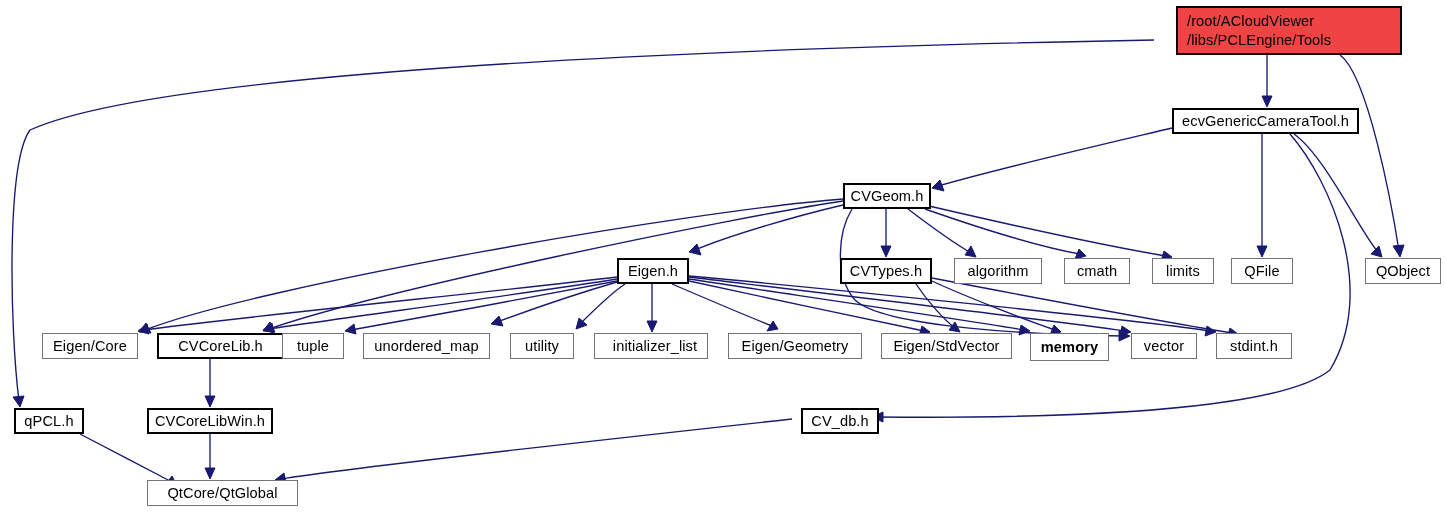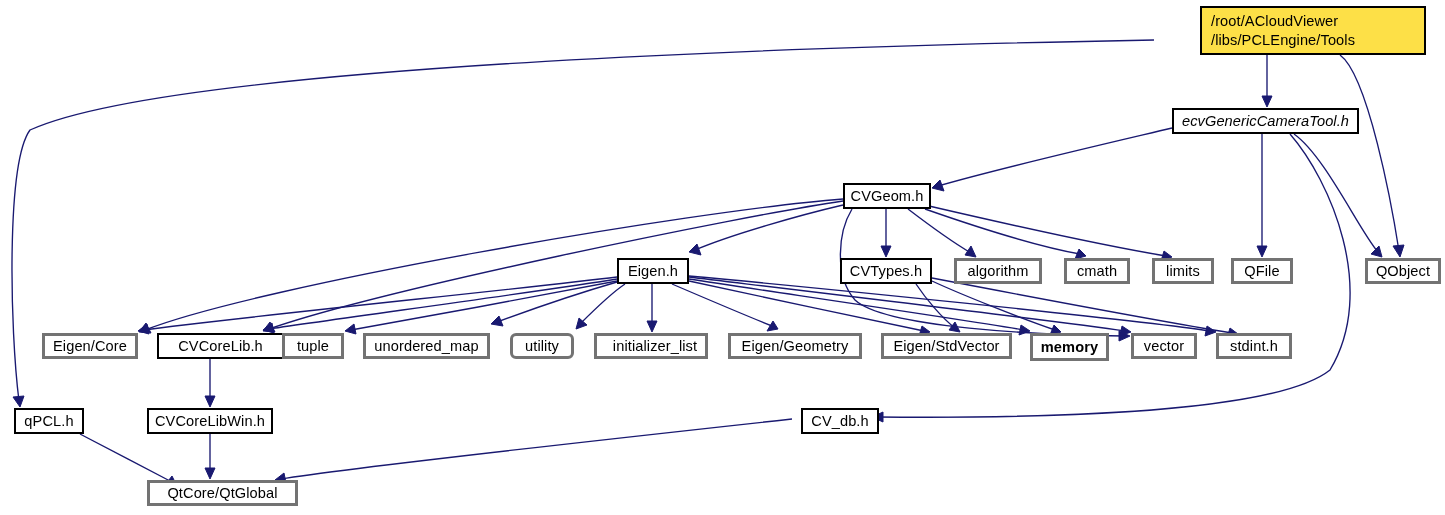--- a/index.html
+++ b/index.html
@@ -27,21 +27,21 @@
     display: block;
   }
   .node-box {
     position: absolute;
     box-sizing: border-box;
     display: flex;
     flex-direction: column;
     align-items: flex-start;
     justify-content: center;
     background: #ffffff;
-    border: 3px solid #737373;
+    border: 1px solid #737373;
     font-size: 14.6px;
     color: #000000;
     line-height: 1.28;
     white-space: pre;
     padding: 0 7px;
     letter-spacing: 0.1px;
   }
   .node-box.strong {
     border: 2px solid #000000;
   }
@@ -126,35 +126,35 @@
       <path d="M210,359 L210,401" fill="none" stroke="#191970" stroke-width="1.35"></path>
       <polygon points="210,407 205,396 215,396" fill="#191970" stroke="#191970" stroke-width="1"></polygon>
       <path d="M210,434 L210,473" fill="none" stroke="#191970" stroke-width="1.35"></path>
       <polygon points="210,479 205,468 215,468" fill="#191970" stroke="#191970" stroke-width="1"></polygon>
       <path d="M80,434 C105,447 143,467 170,481" fill="none" stroke="#191970" stroke-width="1.35"></path>
       <polygon points="176,484 165,485 172,476" fill="#191970" stroke="#191970" stroke-width="1"></polygon>
       <path d="M792,419 C655,434 345,468 281,479" fill="none" stroke="#191970" stroke-width="1.35"></path>
       <polygon points="275,480 284,473 286,483" fill="#191970" stroke="#191970" stroke-width="1"></polygon>
     </svg>
   <div id="node-layer">
-      <div class="node-box root" style="left: 1200px; top: 6px; width: 226px; height: 49px; background: #fde047;"><span class="node-label">/root/ACloudViewer</span><span class="node-label">/libs/PCLEngine/Tools</span></div>
-      <div class="node-box strong center-text" style="left: 1172px; top: 108px; width: 187px; height: 26px; font-style: italic;"><span class="node-label">ecvGenericCameraTool.h</span></div>
+      <div class="node-box root" style="left: 1176px; top: 6px; width: 226px; height: 49px; background: #ef4444;"><span class="node-label">/root/ACloudViewer</span><span class="node-label">/libs/PCLEngine/Tools</span></div>
+      <div class="node-box strong center-text" style="left: 1172px; top: 108px; width: 187px; height: 26px;"><span class="node-label">ecvGenericCameraTool.h</span></div>
       <div class="node-box center-text" style="left: 1231px; top: 258px; width: 62px; height: 26px;"><span class="node-label">QFile</span></div>
       <div class="node-box center-text" style="left: 1365px; top: 258px; width: 76px; height: 26px;"><span class="node-label">QObject</span></div>
       <div class="node-box strong center-text" style="left: 843px; top: 183px; width: 88px; height: 26px;"><span class="node-label">CVGeom.h</span></div>
       <div class="node-box strong center-text" style="left: 840px; top: 258px; width: 92px; height: 26px;"><span class="node-label">CVTypes.h</span></div>
       <div class="node-box center-text" style="left: 954px; top: 258px; width: 88px; height: 26px;"><span class="node-label">algorithm</span></div>
       <div class="node-box center-text" style="left: 1064px; top: 258px; width: 66px; height: 26px;"><span class="node-label">cmath</span></div>
       <div class="node-box center-text" style="left: 1152px; top: 258px; width: 62px; height: 26px;"><span class="node-label">limits</span></div>
       <div class="node-box strong center-text" style="left: 617px; top: 258px; width: 72px; height: 26px;"><span class="node-label">Eigen.h</span></div>
       <div class="node-box center-text" style="left: 42px; top: 333px; width: 96px; height: 26px;"><span class="node-label">Eigen/Core</span></div>
       <div class="node-box strong center-text" style="left: 157px; top: 333px; width: 127px; height: 26px;"><span class="node-label">CVCoreLib.h</span></div>
       <div class="node-box center-text" style="left: 282px; top: 333px; width: 62px; height: 26px;"><span class="node-label">tuple</span></div>
       <div class="node-box center-text" style="left: 363px; top: 333px; width: 127px; height: 26px;"><span class="node-label">unordered_map</span></div>
-      <div class="node-box center-text" style="left: 510px; top: 333px; width: 64px; height: 26px; border-radius: 6px;"><span class="node-label">utility</span></div>
+      <div class="node-box center-text" style="left: 510px; top: 333px; width: 64px; height: 26px;"><span class="node-label">utility</span></div>
       <div class="node-box center-text" style="left: 594px; top: 333px; width: 114px; height: 26px; padding-left: 15px;"><span class="node-label">initializer_list</span></div>
       <div class="node-box center-text" style="left: 728px; top: 333px; width: 134px; height: 26px;"><span class="node-label">Eigen/Geometry</span></div>
       <div class="node-box center-text" style="left: 881px; top: 333px; width: 131px; height: 26px;"><span class="node-label">Eigen/StdVector</span></div>
       <div class="node-box center-text" style="left: 1030px; top: 333px; width: 79px; height: 28px; font-weight: bold;"><span class="node-label">memory</span></div>
       <div class="node-box center-text" style="left: 1131px; top: 333px; width: 66px; height: 26px;"><span class="node-label">vector</span></div>
       <div class="node-box center-text" style="left: 1216px; top: 333px; width: 76px; height: 26px;"><span class="node-label">stdint.h</span></div>
       <div class="node-box strong center-text" style="left: 14px; top: 408px; width: 70px; height: 26px;"><span class="node-label">qPCL.h</span></div>
       <div class="node-box strong center-text" style="left: 147px; top: 408px; width: 126px; height: 26px;"><span class="node-label">CVCoreLibWin.h</span></div>
       <div class="node-box strong center-text" style="left: 801px; top: 408px; width: 78px; height: 26px;"><span class="node-label">CV_db.h</span></div>
       <div class="node-box center-text" style="left: 147px; top: 480px; width: 151px; height: 26px;"><span class="node-label">QtCore/QtGlobal</span></div>

